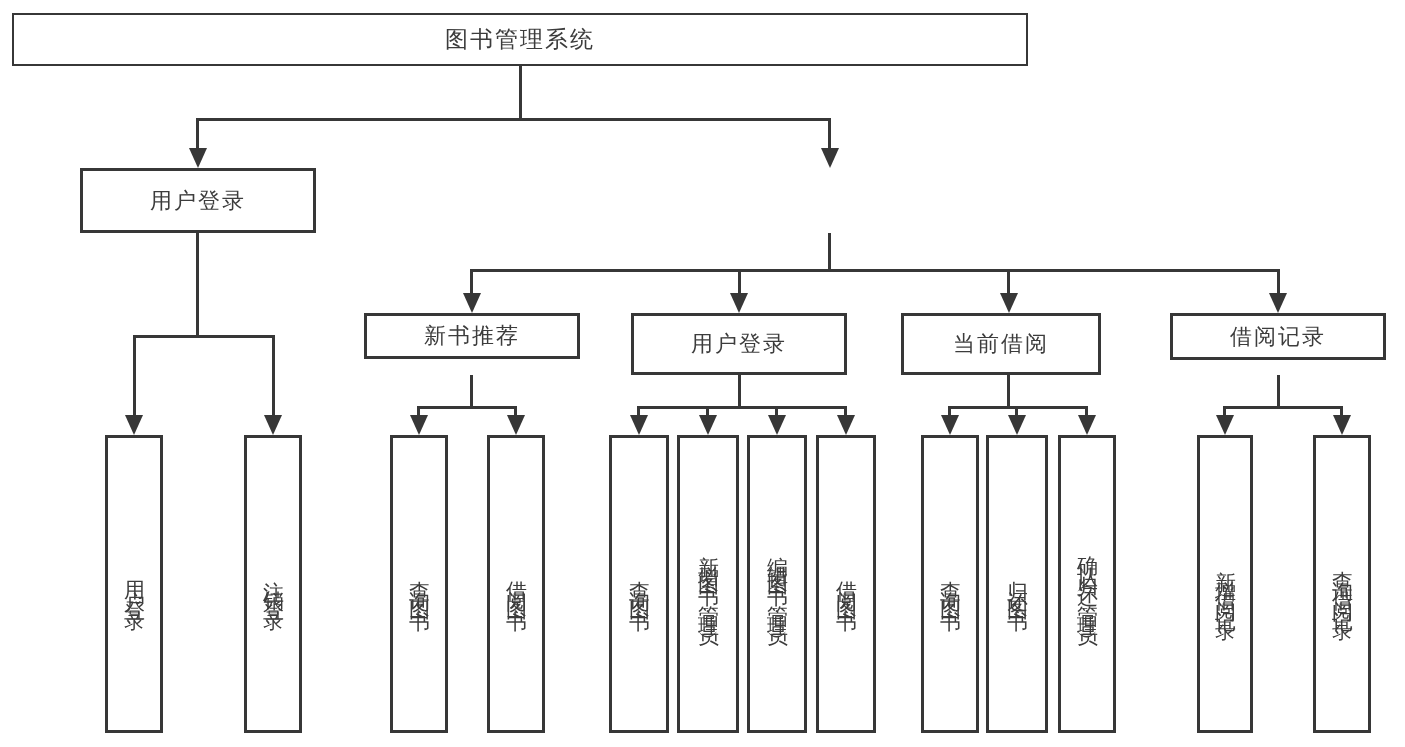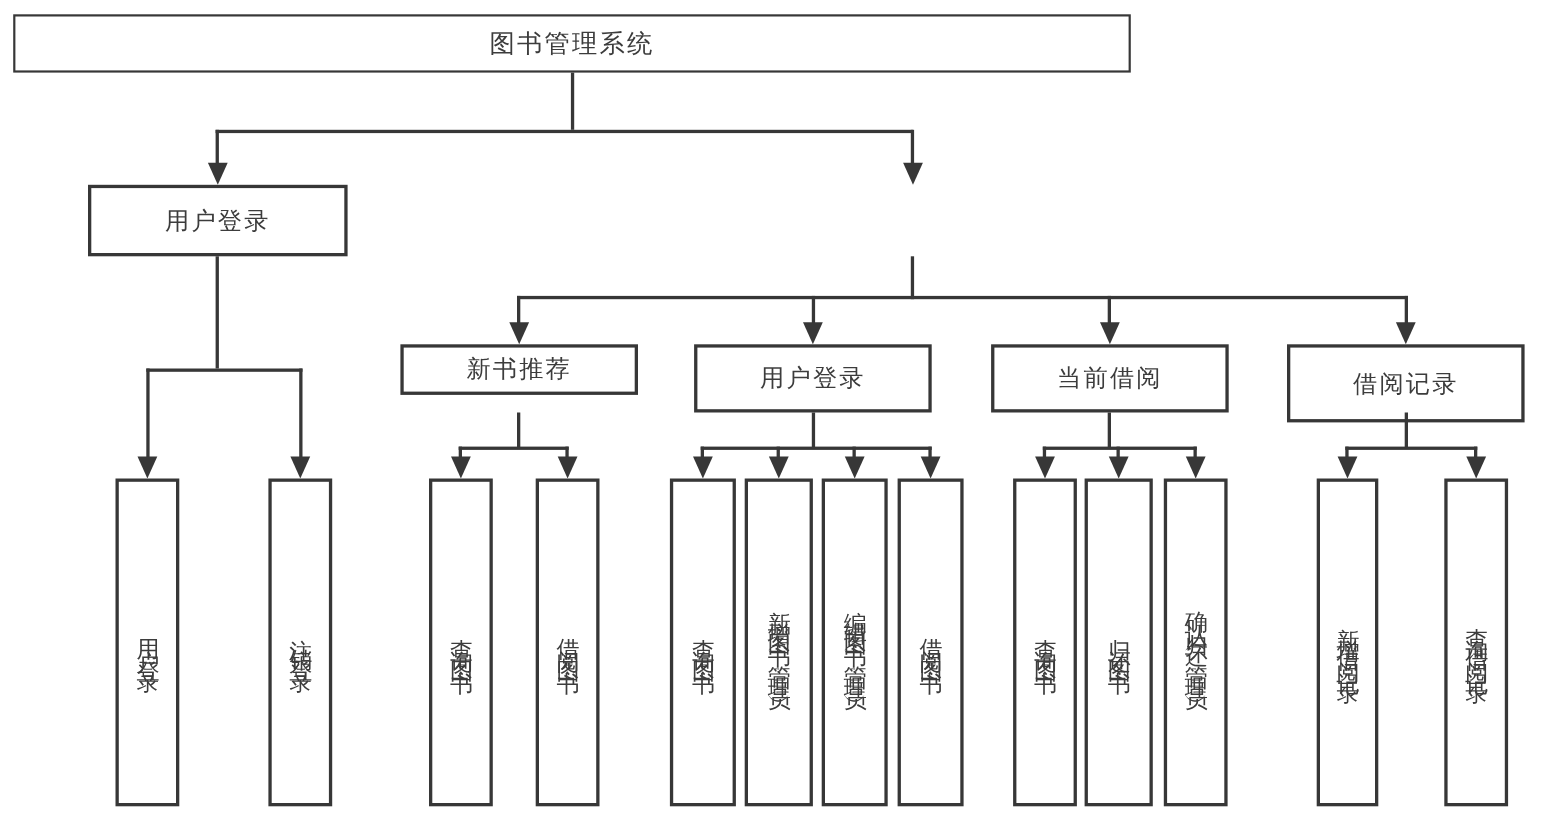--- a/index.html
+++ b/index.html
@@ -90,24 +90,24 @@
   <div class="arrow" style="left:1000px;top:293px;"></div>
   <div class="vline" style="left:1277px;top:269px;height:26px;"></div>
   <div class="arrow" style="left:1269px;top:293px;"></div>
 
   <div class="box" style="left:364px;top:313px;width:216px;height:46px;">
     <span class="hlabel">新书推荐</span>
   </div>
   <div class="box" style="left:631px;top:313px;width:216px;height:62px;">
     <span class="hlabel">用户登录</span>
   </div>
-  <div class="box" style="left:901px;top:313px;width:216px;height:62px;">
+  <div class="box" style="left:901px;top:313px;width:200px;height:62px;">
     <span class="hlabel">当前借阅</span>
   </div>
-  <div class="box" style="left:1170px;top:313px;width:216px;height:71px;align-items:center;">
+  <div class="box" style="left:1170px;top:313px;width:216px;height:47px;align-items:center;">
     <span class="hlabel">借阅记录</span>
   </div>
 
   <div class="vline" style="left:470px;top:375px;height:33px;"></div>
   <div class="vline" style="left:738px;top:375px;height:33px;"></div>
   <div class="vline" style="left:1007px;top:375px;height:33px;"></div>
   <div class="vline" style="left:1277px;top:375px;height:33px;"></div>
 
   <div class="hline" style="left:417px;top:406px;width:100px;"></div>
   <div class="hline" style="left:637px;top:406px;width:210px;"></div>

